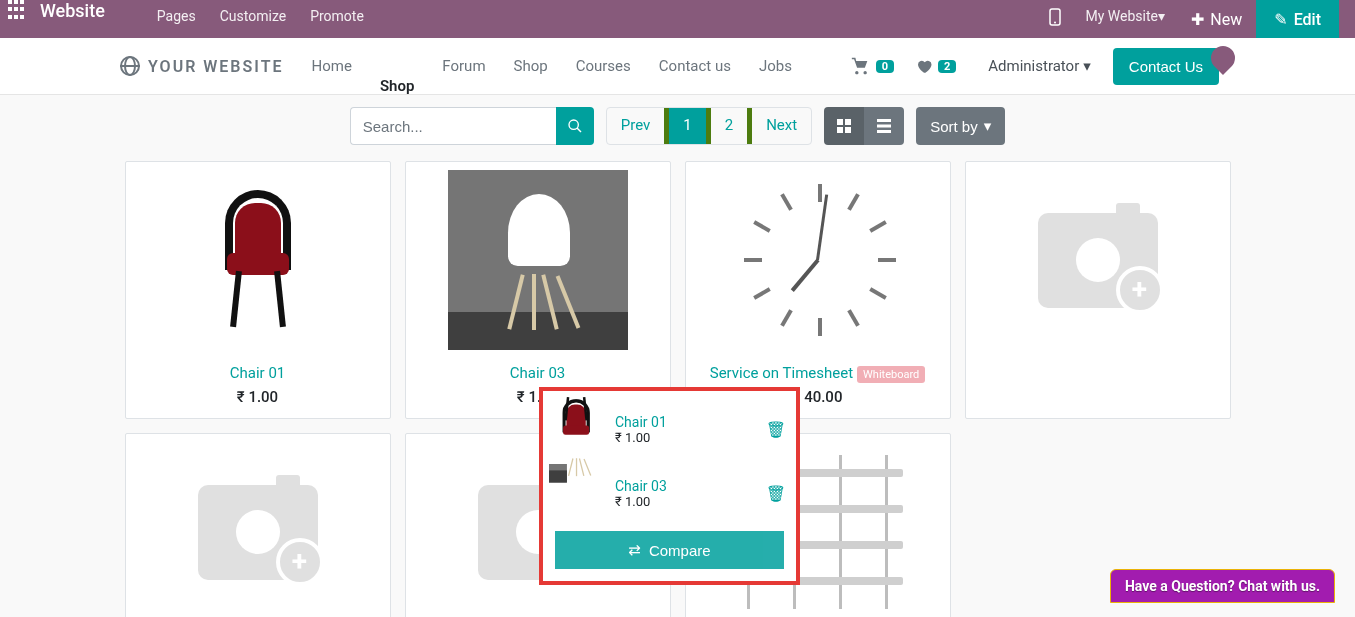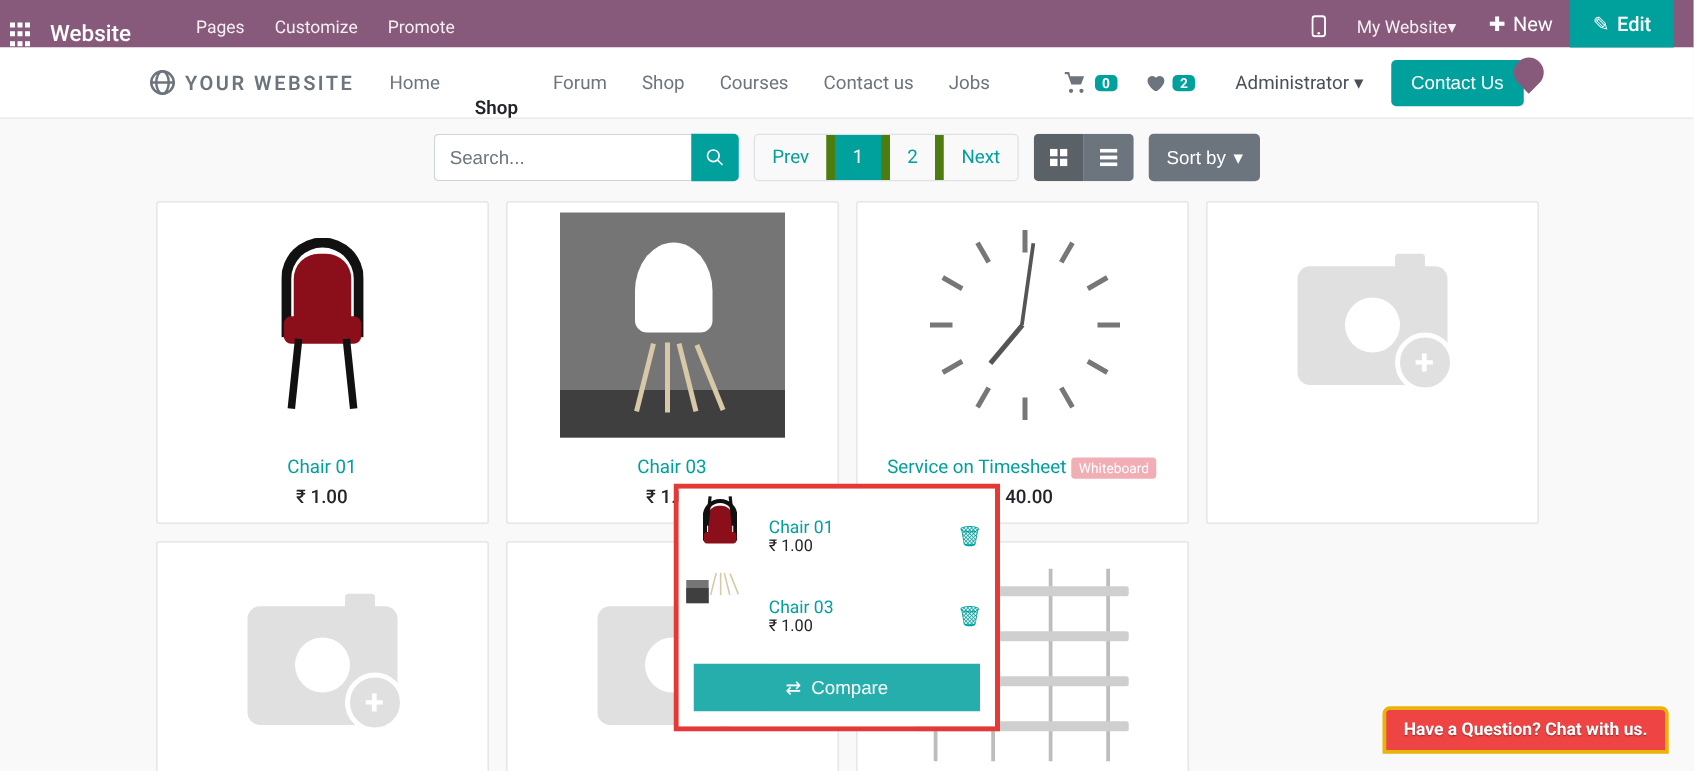--- a/index.html
+++ b/index.html
@@ -1,18 +1,18 @@
 <!DOCTYPE html>
 <html><head>
 <meta charset="utf-8">
 <style>
 * { margin: 0; padding: 0; box-sizing: border-box; }
 body { font-family: -apple-system, BlinkMacSystemFont, "Segoe UI", Roboto, sans-serif; background: #f9f9f9; width: 1355px; height: 617px; overflow: hidden; position: relative; }
 
-.topbar { background: #875A7B; height: 38px; display: flex; align-items: flex-end; color: #fff; padding: 0 16px 0 8px; }
+.topbar { background: #875A7B; height: 38px; display: flex; align-items: flex-start; color: #fff; padding: 0 16px 0 8px; }
 .apps-icon { width: 20px; height: 20px; display: inline-flex; flex-wrap: wrap; gap: 2px; margin-right: 12px; }
 .apps-icon span { width: 4px; height: 4px; background: #fff; }
 .brand { font-size: 18px; font-weight: 500; margin-right: 40px; }
 .top-link { color: rgba(255,255,255,0.9); font-size: 14px; text-decoration: none; padding: 8px 12px; cursor: pointer; }
 .top-spacer { flex: 1; }
 .btn-new { display:flex; align-items:center; gap:6px; padding: 0 14px; height: 38px; cursor:pointer; color:#fff; }
 .btn-edit { background:#00A09D; display:flex; align-items:center; gap:6px; padding:0 18px; height:38px; cursor:pointer; color:#fff; font-weight:500; }
 
 .header { background: #fff; border-bottom: 1px solid #e5e5e5; height: 57px; display: flex; align-items: center; padding: 0 120px; }
 .site-logo { display: flex; align-items: center; gap: 8px; color: #6c757d; font-weight: 600; letter-spacing: 2px; font-size: 16px; margin-right: 14px; }
@@ -27,21 +27,21 @@
 .admin-menu { color:#495057; font-size:15px; padding: 8px 12px; cursor:pointer; display:flex; align-items:center; gap:4px; }
 .btn-contact { background:#00A09D; color:#fff; border:none; padding: 10px 16px; border-radius: 4px; font-size: 15px; cursor:pointer; margin-left: 10px; }
 .drop-theme { width: 24px; height: 24px; background: #875A7B; border-radius: 50% 50% 50% 0; transform: rotate(-45deg); position: relative; top: -8px; margin-left: -8px; }
 
 .controls { display:flex; justify-content:center; gap: 12px; padding: 12px 0; }
 .search-wrap { display:flex; }
 .search-input { width: 206px; height: 38px; border: 1px solid #ced4da; border-right: none; border-radius: 4px 0 0 4px; padding: 0 12px; font-size: 15px; color: #495057; }
 .search-input::placeholder { color: #6c757d; }
 .search-btn { width: 38px; height: 38px; background:#00A09D; border:none; border-radius: 0 4px 4px 0; color:#fff; cursor:pointer; display:flex; align-items:center; justify-content:center; }
 .pager { display:flex; border: 1px solid #dee2e6; border-radius: 4px; overflow:hidden; }
-.pager-item { padding: 8px 14px; color:#00A09D; cursor:pointer; font-size: 15px; border-right: 7px solid #4d7c0f; }
+.pager-item { padding: 8px 14px; color:#00A09D; cursor:pointer; font-size: 15px; border-right: 5px solid #4d7c0f; }
 .pager-item:last-child { border-right: none; }
 .pager-item.active { background:#00A09D; color:#fff; }
 .view-switch { display:flex; border-radius: 4px; overflow:hidden; }
 .view-btn { width: 40px; height: 38px; background: #6c757d; border:none; color:#fff; cursor:pointer; display:flex; align-items:center; justify-content:center; }
 .view-btn.active { background: #5a6268; }
 .sort-btn { height: 38px; background: #6c757d; border:none; color:#fff; padding: 0 14px; border-radius: 4px; cursor:pointer; display:flex; align-items:center; gap:6px; font-size: 15px; }
 
 .grid { display: grid; grid-template-columns: repeat(4, 266px); gap: 14px; justify-content: center; padding: 4px 0; }
 .card { background:#fff; border: 1px solid #dee2e6; border-radius: 2px; display:flex; flex-direction:column; align-items:center; padding-bottom: 12px; }
 .card-img { height: 196px; width: 100%; display:flex; align-items:center; justify-content:center; padding: 8px; }
@@ -56,21 +56,21 @@
 .compare-panel { position: absolute; left: 539px; top: 387px; width: 261px; background: #f8f9fa; border: 4px solid #e53935; z-index: 100; }
 .compare-header { background: linear-gradient(#f8f8f8,#eee); border: 1px solid #ccc; padding: 6px 10px; font-size: 14px; color: #333; }
 .compare-body { background:#fff; padding: 6px; }
 .compare-item { display:flex; align-items:center; gap: 10px; padding: 4px 0; position:relative; }
 .compare-thumb { width: 56px; height: 56px; display:flex; align-items:center; justify-content:center; }
 .compare-info .name { color:#00A09D; font-size: 14px; cursor:pointer; }
 .compare-info .price { color:#212529; font-size: 13px; }
 .compare-del { position:absolute; right: 4px; top: 50%; transform: translateY(-50%); color:#00A09D; cursor:pointer; }
 .compare-btn { background:#00A09D; opacity: 0.85; color:#fff; border:none; width: calc(100% - 12px); margin: 6px; padding: 10px; font-size: 15px; cursor:pointer; display:flex; align-items:center; justify-content:center; gap:8px; }
 
-.chat-widget { position:absolute; right: 20px; bottom: 14px; background: #ef4444; color:#fff; padding: 8px 14px; border: 3px solid #eab308; border-radius: 6px 6px 0 0; font-size: 14px; font-weight:bold; cursor:pointer; text-shadow: 0 1px 1px rgba(0,0,0,0.4); }
+.chat-widget { position:absolute; right: 20px; bottom: 14px; background: #a21caf; color:#fff; padding: 8px 14px; border: 1px solid #eab308; border-radius: 6px 6px 0 0; font-size: 14px; font-weight:bold; cursor:pointer; text-shadow: 0 1px 1px rgba(0,0,0,0.4); }
 
 svg { display: block; }
 
 
 .pen-tray { position: relative; width: 190px; height: 150px; }
 .tray-box { position:absolute; left:22px; bottom:16px; width:140px; height:40px; background:#fff; border:1px solid #ccc; transform: perspective(300px) rotateX(45deg) rotateZ(-12deg); box-shadow: 0 4px 6px rgba(0,0,0,0.2); }
 .pen { position:absolute; width:24px; height:100px; border-radius: 4px 4px 12px 12px; transform: rotate(24deg); }
 .pen.black { background:#222; left:44px; top:10px; }
 .pen.red { background:#d32f2f; left:70px; top:14px; }
 .pen.green { background:#388e3c; left:96px; top:18px; }

